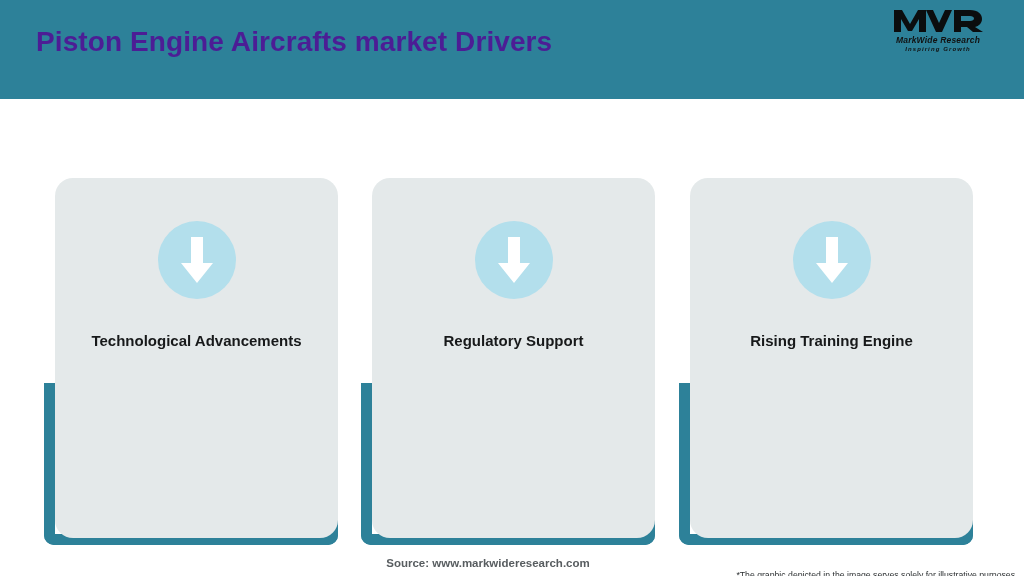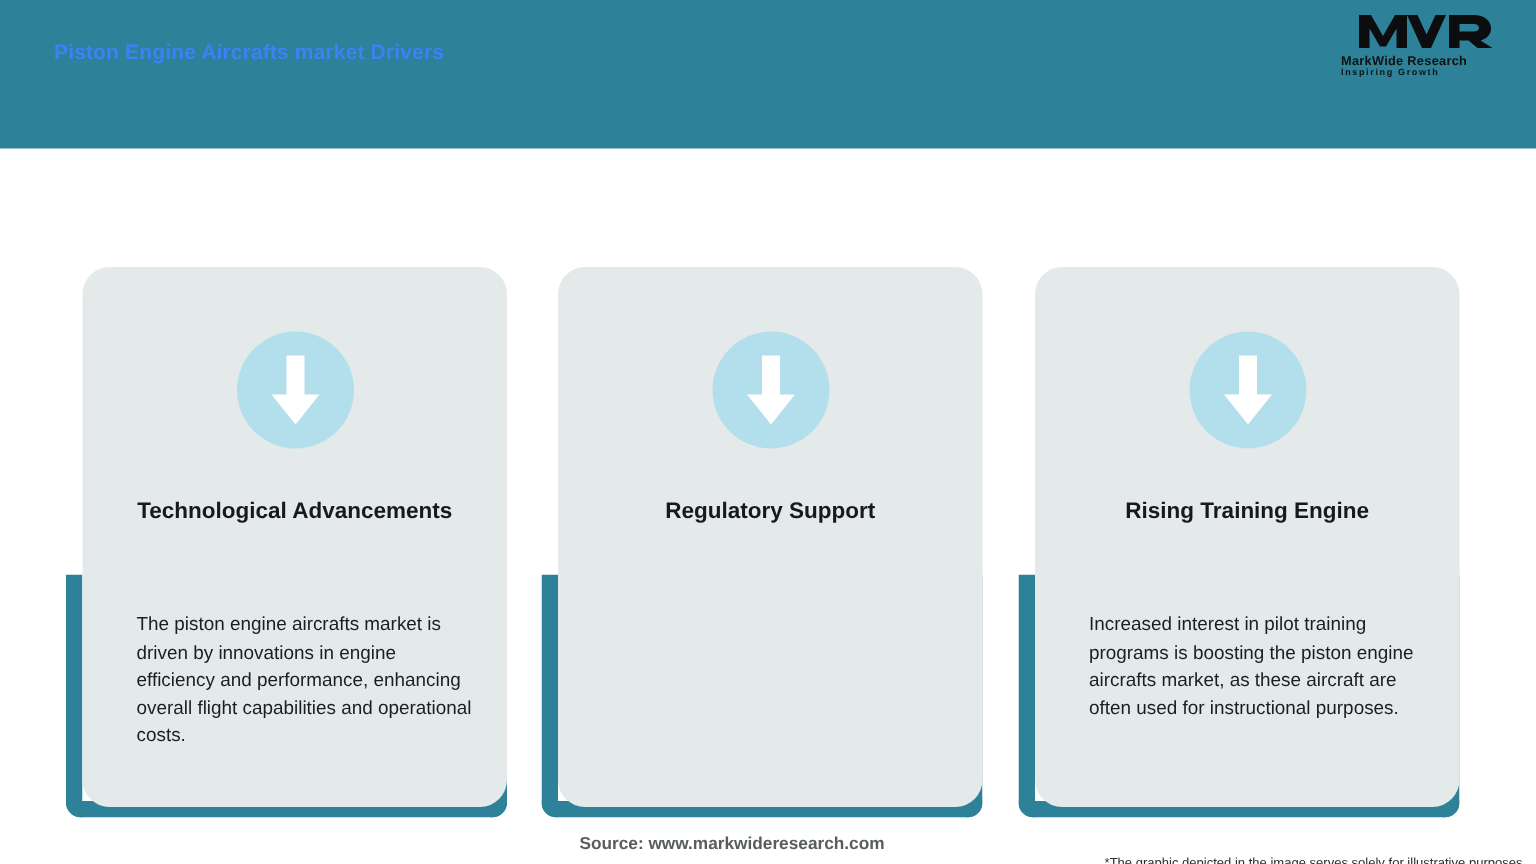--- a/index.html
+++ b/index.html
@@ -21,35 +21,36 @@
     left: 0;
     top: 0;
     width: 1024px;
     height: 99px;
     background: #2d8199;
   }
   #page-title {
     position: absolute;
     left: 36px;
     top: 26px;
-    font-size: 14px;
-    font-weight: bold;
-    color: #3b82f6;
+    font-size: 28px;
+    font-weight: bold;
+    color: #4c1d95;
     letter-spacing: 0.1px;
     white-space: nowrap;
   }
 
   
   #brand-logo {
     position: absolute;
-    right: 18px;
+    right: 30px;
     top: 8px;
     width: 112px;
     height: 56px;
-    text-align: left;
+    text-align: center;
+    font-style: italic;
   }
   #logo-mark {
     display: block;
     margin: 0 auto;
   }
   #logo-name {
     display: block;
     font-size: 8.5px;
     font-weight: bold;
     color: #111111;
@@ -194,21 +195,20 @@
 
   <div class="card-group g0">
     <div class="bracket"></div>
     <div class="card">
       <div class="icon-circle">
         <svg width="36" height="50" viewBox="0 0 36 50">
           <path d="M12 2 L24 2 L24 28 L34 28 L18 48 L2 28 L12 28 Z" fill="#ffffff"></path>
         </svg>
       </div>
       <div class="card-title">Technological Advancements</div>
-      <div class="card-body">The piston engine aircrafts market is driven by innovations in engine efficiency and performance, enhancing overall flight capabilities and operational costs.</div>
     </div>
   </div>
 
   <div class="card-group g1">
     <div class="bracket"></div>
     <div class="card">
       <div class="icon-circle">
         <svg width="36" height="50" viewBox="0 0 36 50">
           <path d="M12 2 L24 2 L24 28 L34 28 L18 48 L2 28 L12 28 Z" fill="#ffffff"></path>
         </svg>
@@ -219,20 +219,19 @@
 
   <div class="card-group g2">
     <div class="bracket"></div>
     <div class="card">
       <div class="icon-circle">
         <svg width="36" height="50" viewBox="0 0 36 50">
           <path d="M12 2 L24 2 L24 28 L34 28 L18 48 L2 28 L12 28 Z" fill="#ffffff"></path>
         </svg>
       </div>
       <div class="card-title">Rising Training Engine</div>
-      <div class="card-body">Increased interest in pilot training programs is boosting the piston engine aircrafts market, as these aircraft are often used for instructional purposes.</div>
     </div>
   </div>
 
 </div>
 
 <div id="source-note">Source: www.markwideresearch.com</div>
 <div id="disclaimer-note">*The graphic depicted in the image serves solely for illustrative purposes</div>
 
 </body></html>

